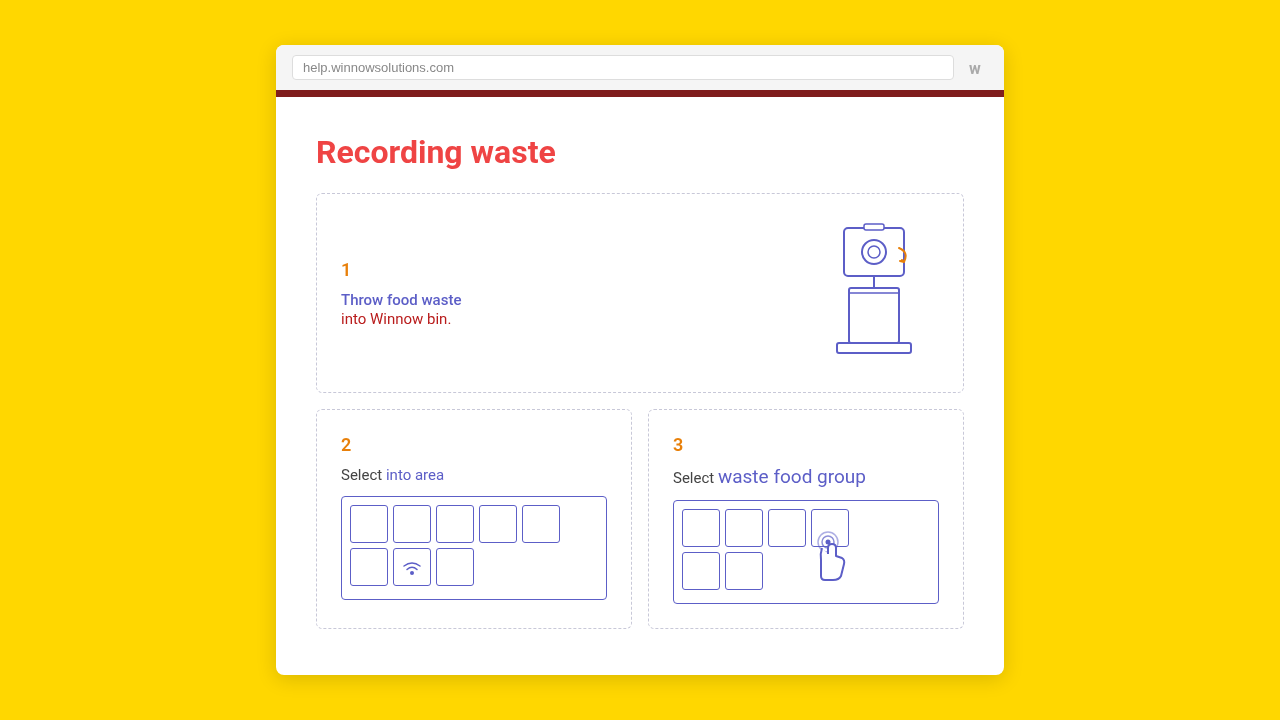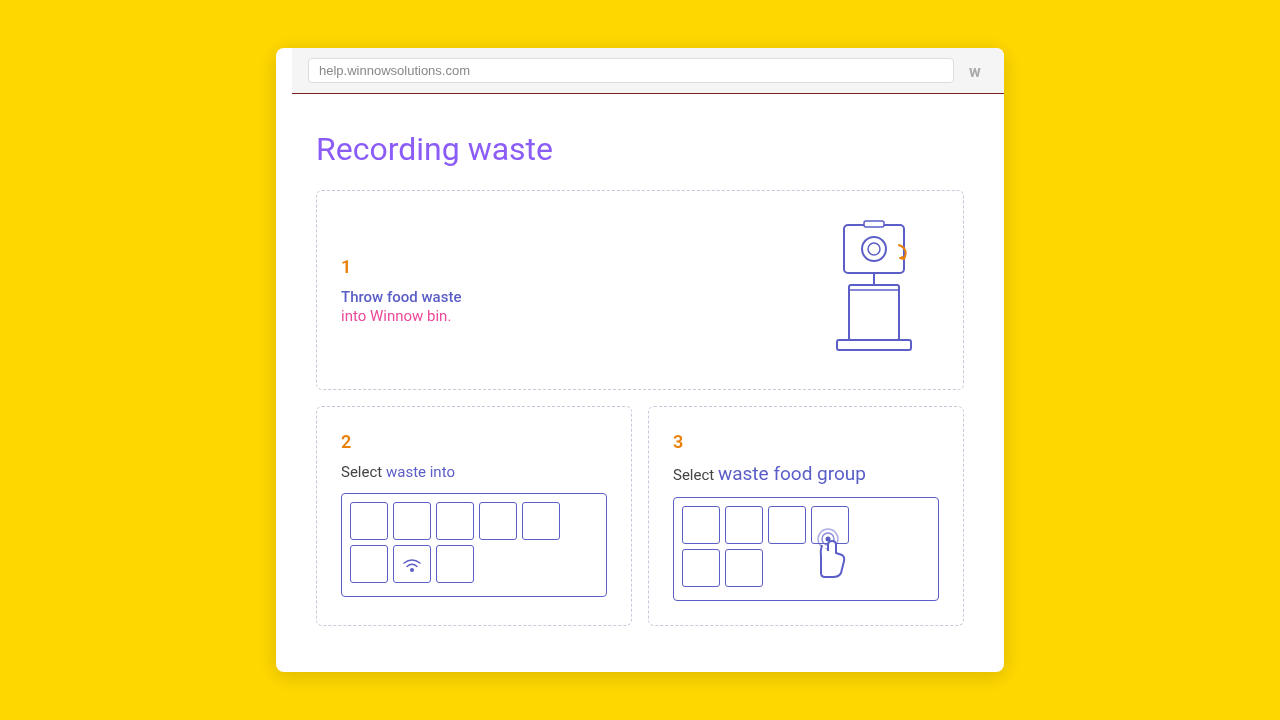--- a/index.html
+++ b/index.html
@@ -16,22 +16,21 @@
       background: #ffffff;
       border-radius: 8px;
       box-shadow: 0 4px 20px rgba(0,0,0,0.15);
       overflow: hidden;
     }
     .browser-bar {
       background: #f5f5f5;
       padding: 10px 16px;
       display: flex;
       align-items: center;
-      border-bottom: 1px solid #7f1d1d;
-      margin-left: 16px;
+      border-bottom: 7px solid #7f1d1d;
     }
     .address-bar {
       flex: 1;
       background: white;
       border: 1px solid #ddd;
       border-radius: 4px;
       padding: 4px 10px;
       font-size: 13px;
       color: #888;
     }
@@ -44,22 +43,22 @@
       justify-content: center;
       color: #bbb;
       font-weight: bold;
       font-size: 16px;
     }
     .page-content {
       padding: 36px 40px 30px 40px;
     }
     .page-title {
       font-size: 32px;
-      font-weight: 400;
-      color: #8b5cf6;
+      font-weight: 700;
+      color: #ef4444;
       margin-bottom: 22px;
     }
     .page-subtitle {
       font-size: 15px;
       color: #555;
       margin-bottom: 24px;
     }
     .step-card {
       border: 1.5px dashed #c8c8d8;
       border-radius: 6px;
@@ -77,21 +76,21 @@
       color: #e8800a;
       margin-bottom: 10px;
     }
     .step-title {
       font-size: 15px;
       font-weight: 500;
       color: #5c5ec7;
     }
     .step-desc {
       font-size: 15px;
-      color: #ec4899;
+      color: #b91c1c;
     }
     .step-illustration {
       width: 130px;
       display: flex;
       align-items: center;
       justify-content: center;
     }
     .steps-row {
       display: flex;
       gap: 16px;
@@ -168,21 +167,21 @@
           <line x1="30" y1="75" x2="80" y2="75" stroke="#5c5ec7" stroke-width="1.5"></line>
         </svg>
       </div>
     </div>
 
     <div class="steps-row">
 
       <div class="step-card step-card-half">
         <div class="step-number">2</div>
         <p>
-          <span style="font-size:15px;color:#444;">Select </span><span style="color:#5c5ec7;font-size:15px;">waste into</span>
+          <span style="font-size:15px;color:#444;">Select </span><span style="color:#5c5ec7;font-size:15px;">into area</span>
         </p>
 
         <div class="grid-illustration">
           <div class="grid-row">
             <div class="grid-cell"></div>
             <div class="grid-cell"></div>
             <div class="grid-cell"></div>
             <div class="grid-cell"></div>
             <div class="grid-cell"></div>
           </div>

